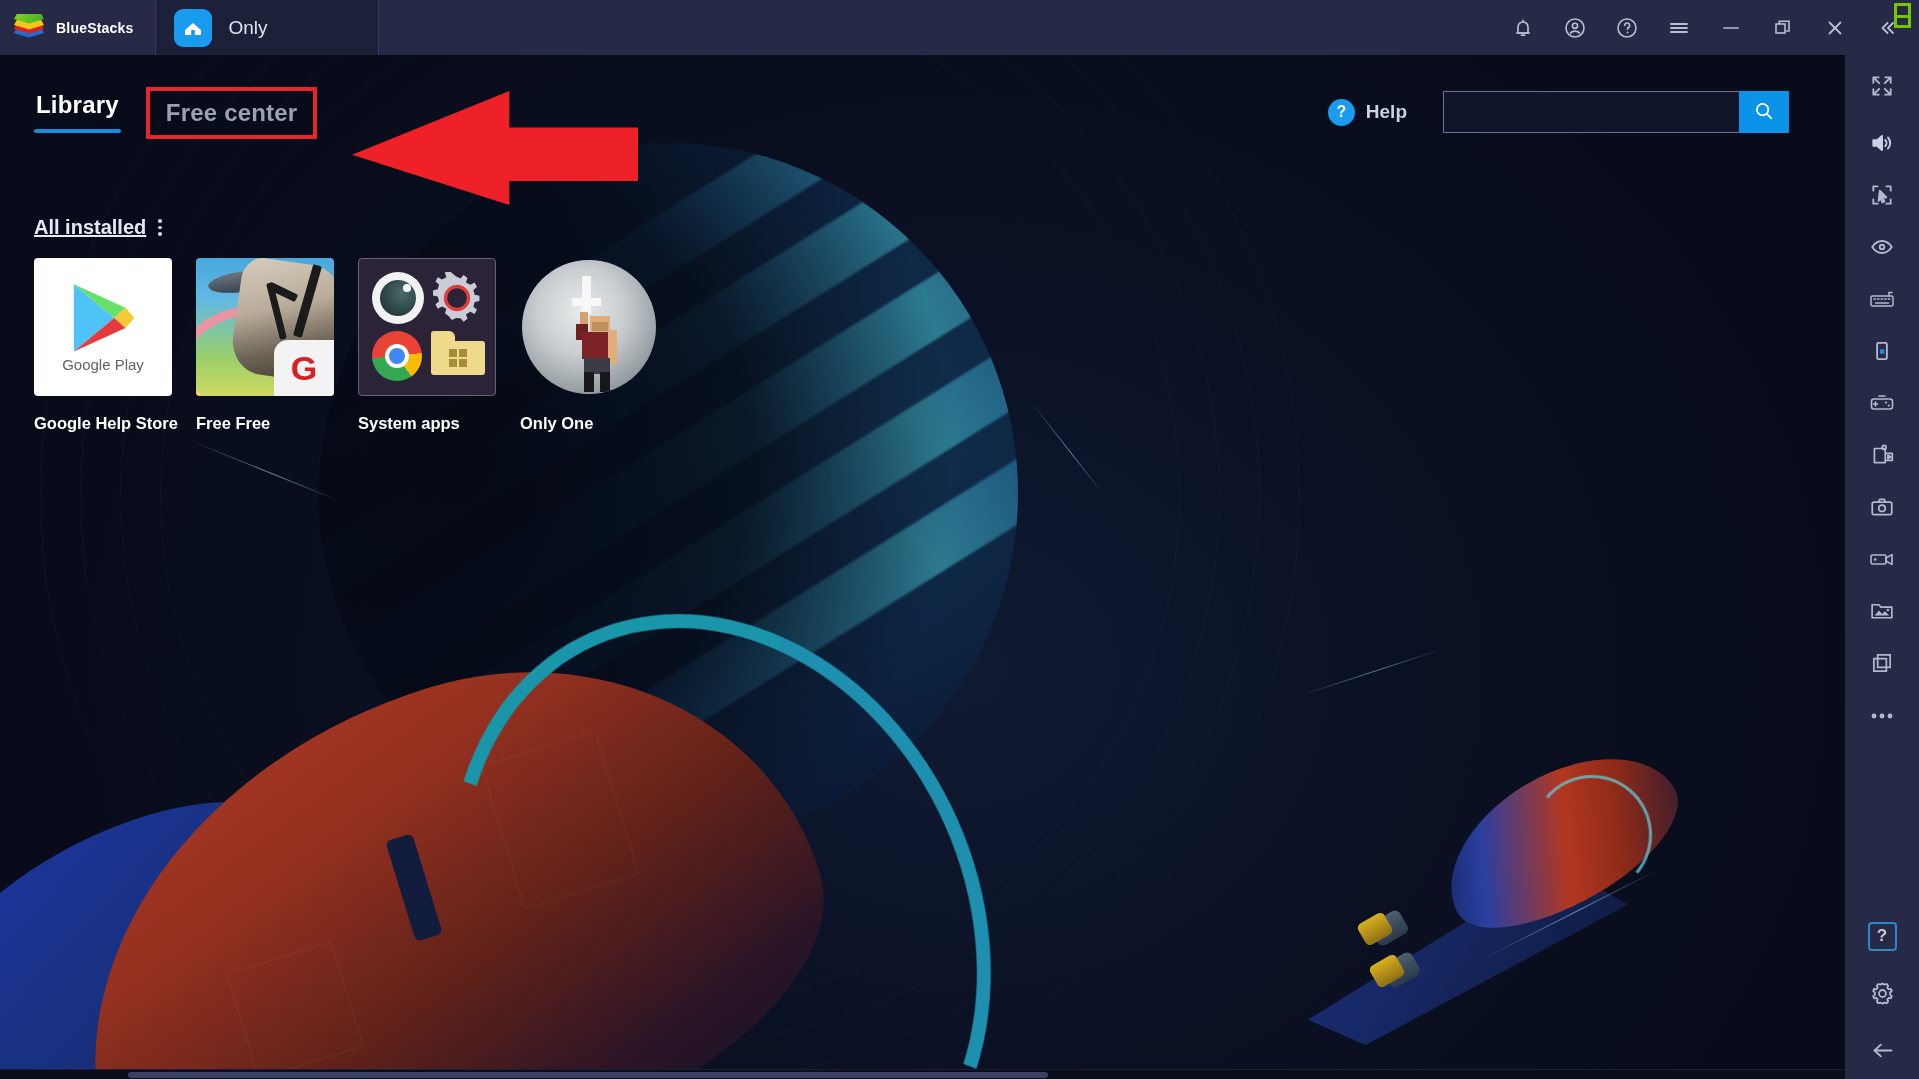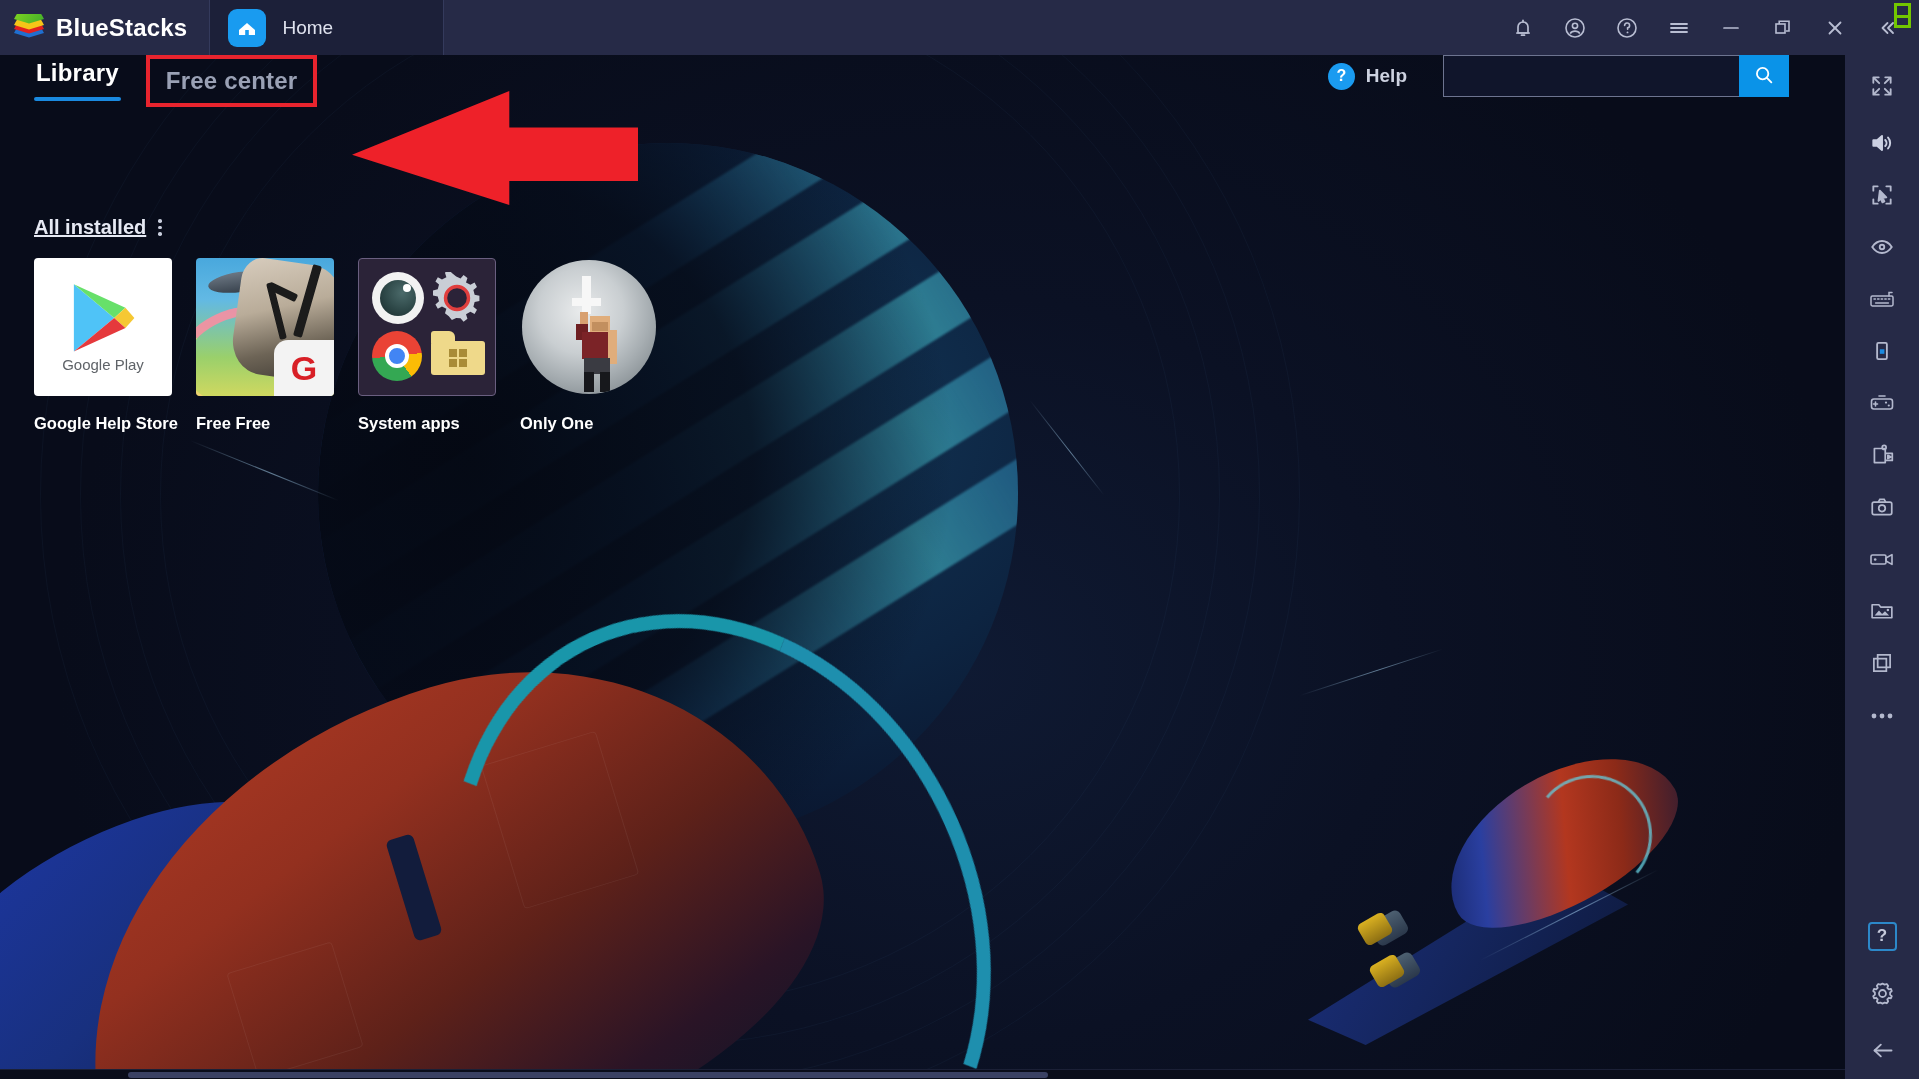--- a/index.html
+++ b/index.html
@@ -27,21 +27,21 @@
   .brand-logo i {
     position: absolute; left: 0; width: 30px; height: 10px;
     border-radius: 3px/4px;
     clip-path: polygon(10% 0, 90% 0, 100% 55%, 50% 100%, 0 55%);
   }
   .bl-1 { top: 14px; background: #1f6fd0; }
   .bl-2 { top: 10px; background: #e02020; }
   .bl-3 { top: 6px;  background: #f5c518; }
   .bl-4 { top: 0px;  background: linear-gradient(125deg,#7ed321,#3fae2a); }
   .brand-name {
-    color: #ffffff; font-size: 24px; font-weight: bold; letter-spacing: .2px;
+    color: #ffffff; font-size: 14px; font-weight: bold; letter-spacing: .2px;
   }
   .tab-home {
     display: flex; align-items: center; gap: 16px;
     height: 55px; padding: 0 110px 0 18px;
     background: #1c2039;
     border-left: 1px solid #343a5c; border-right: 1px solid #343a5c;
   }
   .home-ico {
     width: 38px; height: 38px; border-radius: 9px;
     background: #199bf0;
@@ -166,21 +166,21 @@
            background: linear-gradient(180deg,#4d6071,#2b384b); }
   .streak {
     position: absolute; height: 1px;
     background: linear-gradient(90deg, rgba(150,200,235,0) 0%, rgba(170,215,245,0.55) 55%, rgba(150,200,235,0) 100%);
     transform-origin: left center;
   }
 
   
   .header {
     position: absolute; top: 0; left: 0; width: 1845px; height: 78px;
-    display: flex; align-items: flex-start;
+    display: flex; align-items: flex-end;
   }
   .tabs { display: flex; align-items: flex-end; gap: 0; padding-left: 34px; }
   .tab {
     position: relative; font-size: 24px; font-weight: bold; letter-spacing: .2px;
     color: #9aa1b5; padding: 4px 2px 14px 2px; cursor: default;
   }
   .tab.active { color: #ffffff; }
   .tab.active:after {
     content: ""; position: absolute; left: 0; right: 0; bottom: 0;
     height: 4px; background: #1a8ae0; border-radius: 2px;
@@ -364,21 +364,21 @@
       <span class="brand-name">BlueStacks</span>
     </div>
 
     <div class="tab-home">
       <span class="home-ico">
         <svg width="24" height="24" viewBox="0 0 24 24">
           <path d="M4 14 L12 7 L20 14 L20 19 L4 19 Z" fill="#ffffff"></path>
           <rect x="10.2" y="14" width="3.6" height="5" fill="#199bf0"></rect>
         </svg>
       </span>
-      <span class="tab-home-label">Home</span>
+      <span class="tab-home-label">Only</span>
     </div>
 
     <div class="tb-spacer"></div>
 
     <div class="tb-actions">
       <div class="tb-btn">
         <svg width="24" height="24" viewBox="0 0 24 24" fill="none" stroke="#b8bdd2" stroke-width="1.7" stroke-linecap="round" stroke-linejoin="round">
           <path d="M7 17 L7 11 a5 5 0 0 1 10 0 L17 17 Z"></path>
             <path d="M5.8 17 h12.4"></path>
             <path d="M12 6 V4.3"></path>

